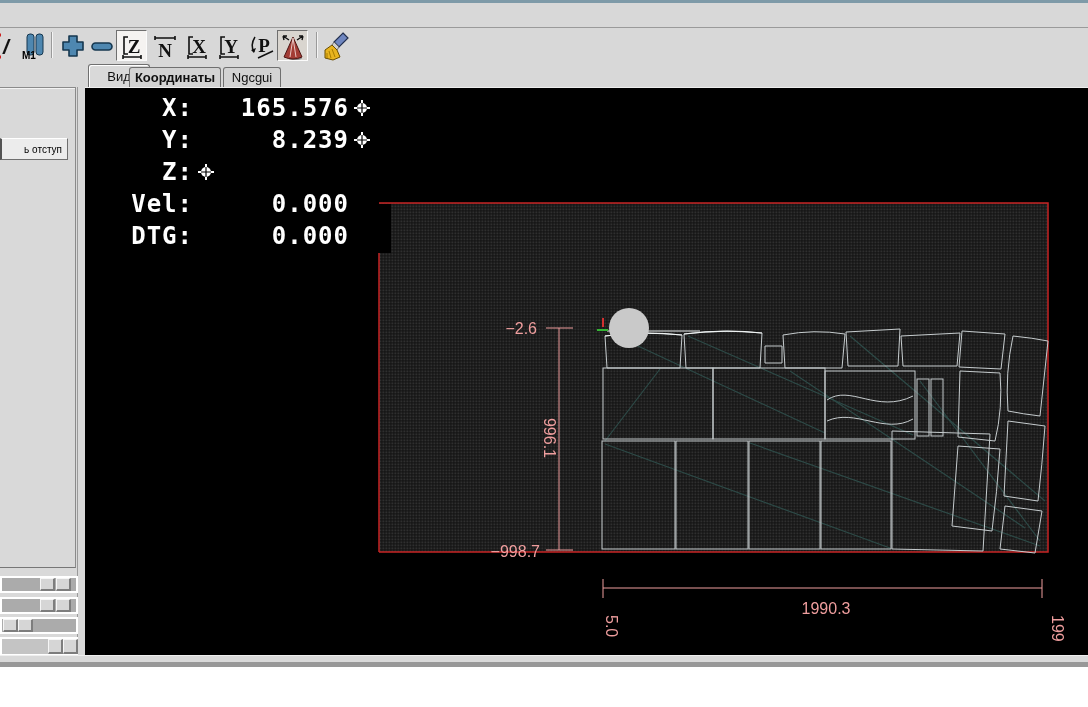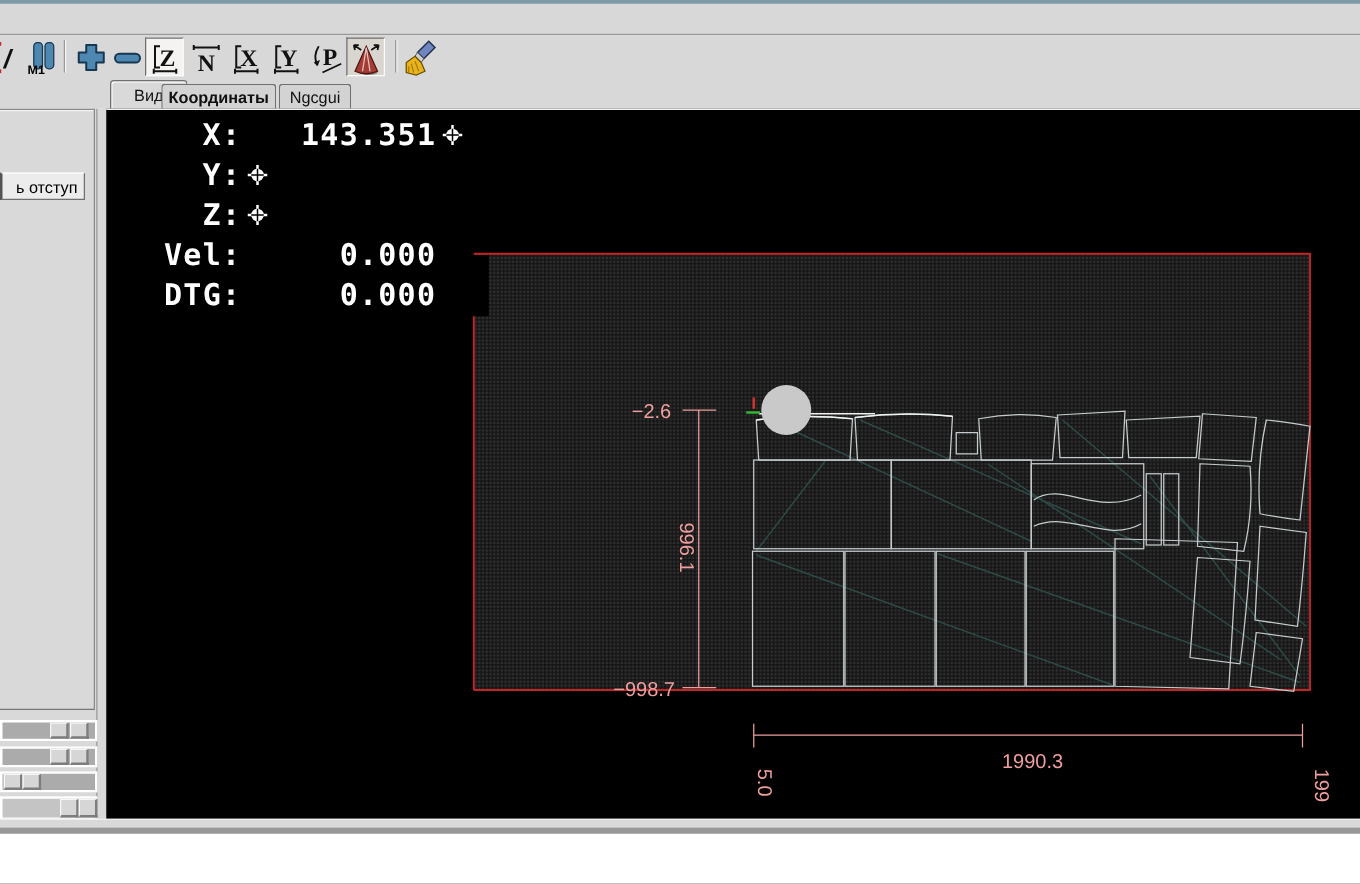--- a/index.html
+++ b/index.html
@@ -23,21 +23,21 @@
   .tab.inactive{top:3px;height:20px;background:#d3d3d3;}
   
   .sidebar{position:absolute;left:0;top:87px;width:85px;height:568px;background:#d9d9d9;}
   .side-panel{position:absolute;left:0;top:0;width:76px;height:481px;box-sizing:border-box;
               border-top:1px solid #8a8a8a;border-right:1px solid #8a8a8a;border-bottom:1px solid #777;
               background:#d9d9d9;box-shadow:inset 0 1px 0 #f2f2f2;}
   .sash{position:absolute;left:77px;top:0;width:8px;height:568px;background:#d9d9d9;
         border-left:1px solid #9a9a9a;box-sizing:border-box;}
   .offset-btn{position:absolute;left:0;top:51px;width:68px;height:22px;background:#ececec;
               border-top:1px solid #ffffff;border-right:1px solid #6f6f6f;border-bottom:1px solid #6f6f6f;
-              box-sizing:border-box;font-size:13px;color:#000;text-align:right;line-height:19px;
+              box-sizing:border-box;font-size:10px;color:#000;text-align:right;line-height:19px;
               padding-right:5px;white-space:nowrap;overflow:hidden;}
   .slider{position:absolute;background:#ababab;border:2px solid #ffffff;box-sizing:border-box;}
   .knob{position:absolute;top:0px;width:15px;height:100%;background:#d6d6d6;box-sizing:border-box;
         border-top:1px solid #f6f6f6;border-left:1px solid #f6f6f6;
         border-right:2px solid #7d7d7d;border-bottom:2px solid #7d7d7d;}
   
   .preview{position:absolute;left:85px;top:87px;width:1003px;height:568px;background:#000;overflow:hidden;
            border-top:1px solid #eeeeee;box-sizing:content-box;}
   .dro{position:absolute;left:40px;top:4px;}
   .dro-row{display:flex;align-items:center;height:32px;
@@ -180,31 +180,32 @@
     <div class="knob" style="left:46px;"></div>
     <div class="knob" style="left:61px;"></div>
   </div>
 </div>
 
 <div class="preview">
 
   <div class="dro">
     <div class="dro-row">
       <span class="dro-label">X:</span>
-      <span class="dro-value">143.351</span>
+      <span class="dro-value">165.576</span>
       <span class="dro-icon">
         <svg width="16" height="18">
             <circle cx="8" cy="9" r="5" fill="#fff"></circle>
             <path d="M8 1 V17 M0 9 H16" stroke="#fff" stroke-width="2"></path>
             <path d="M8 4 V14 M3 9 H13" stroke="#000" stroke-width="1.2"></path>
           </svg>
       </span>
     </div>
     <div class="dro-row">
       <span class="dro-label">Y:</span>
+      <span class="dro-value">8.239</span>
       <span class="dro-icon">
         <svg width="16" height="18">
             <circle cx="8" cy="9" r="5" fill="#fff"></circle>
             <path d="M8 1 V17 M0 9 H16" stroke="#fff" stroke-width="2"></path>
             <path d="M8 4 V14 M3 9 H13" stroke="#000" stroke-width="1.2"></path>
           </svg>
       </span>
     </div>
     <div class="dro-row">
       <span class="dro-label">Z:</span>

